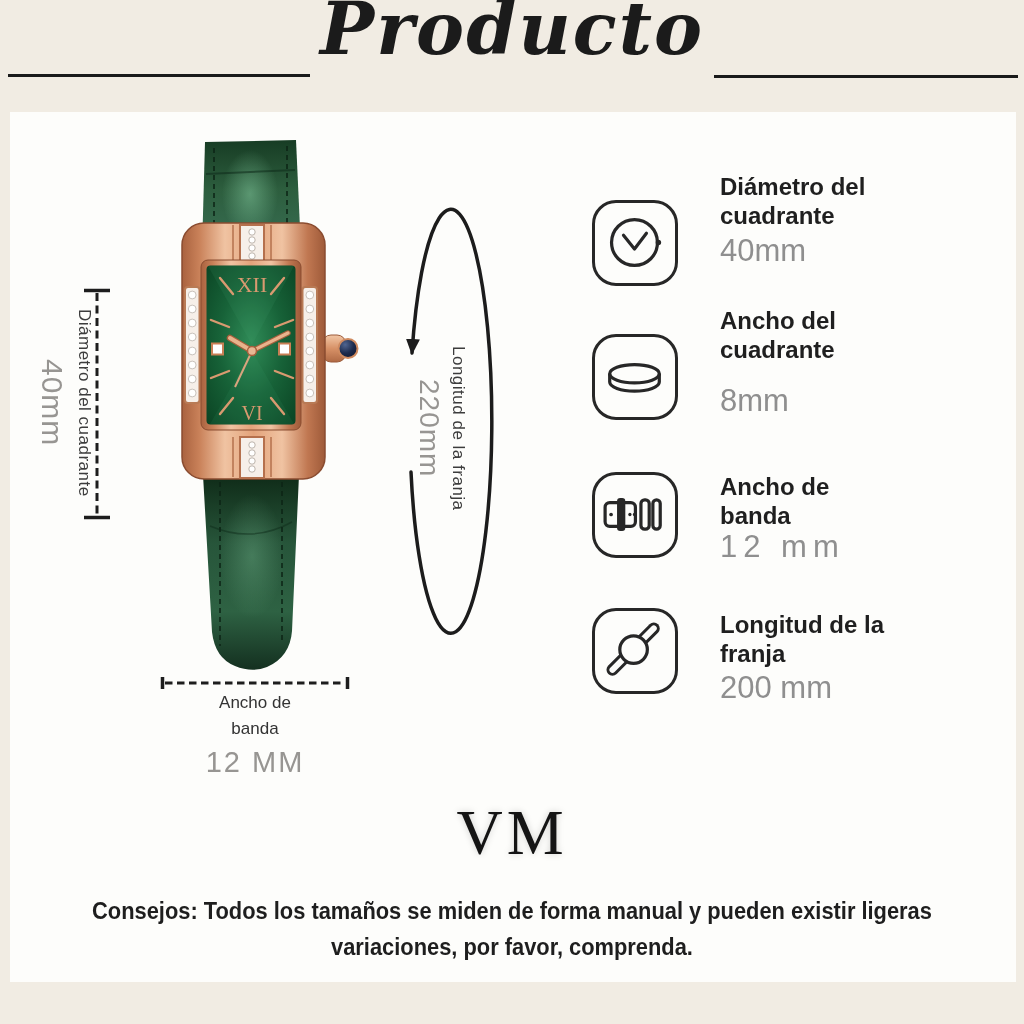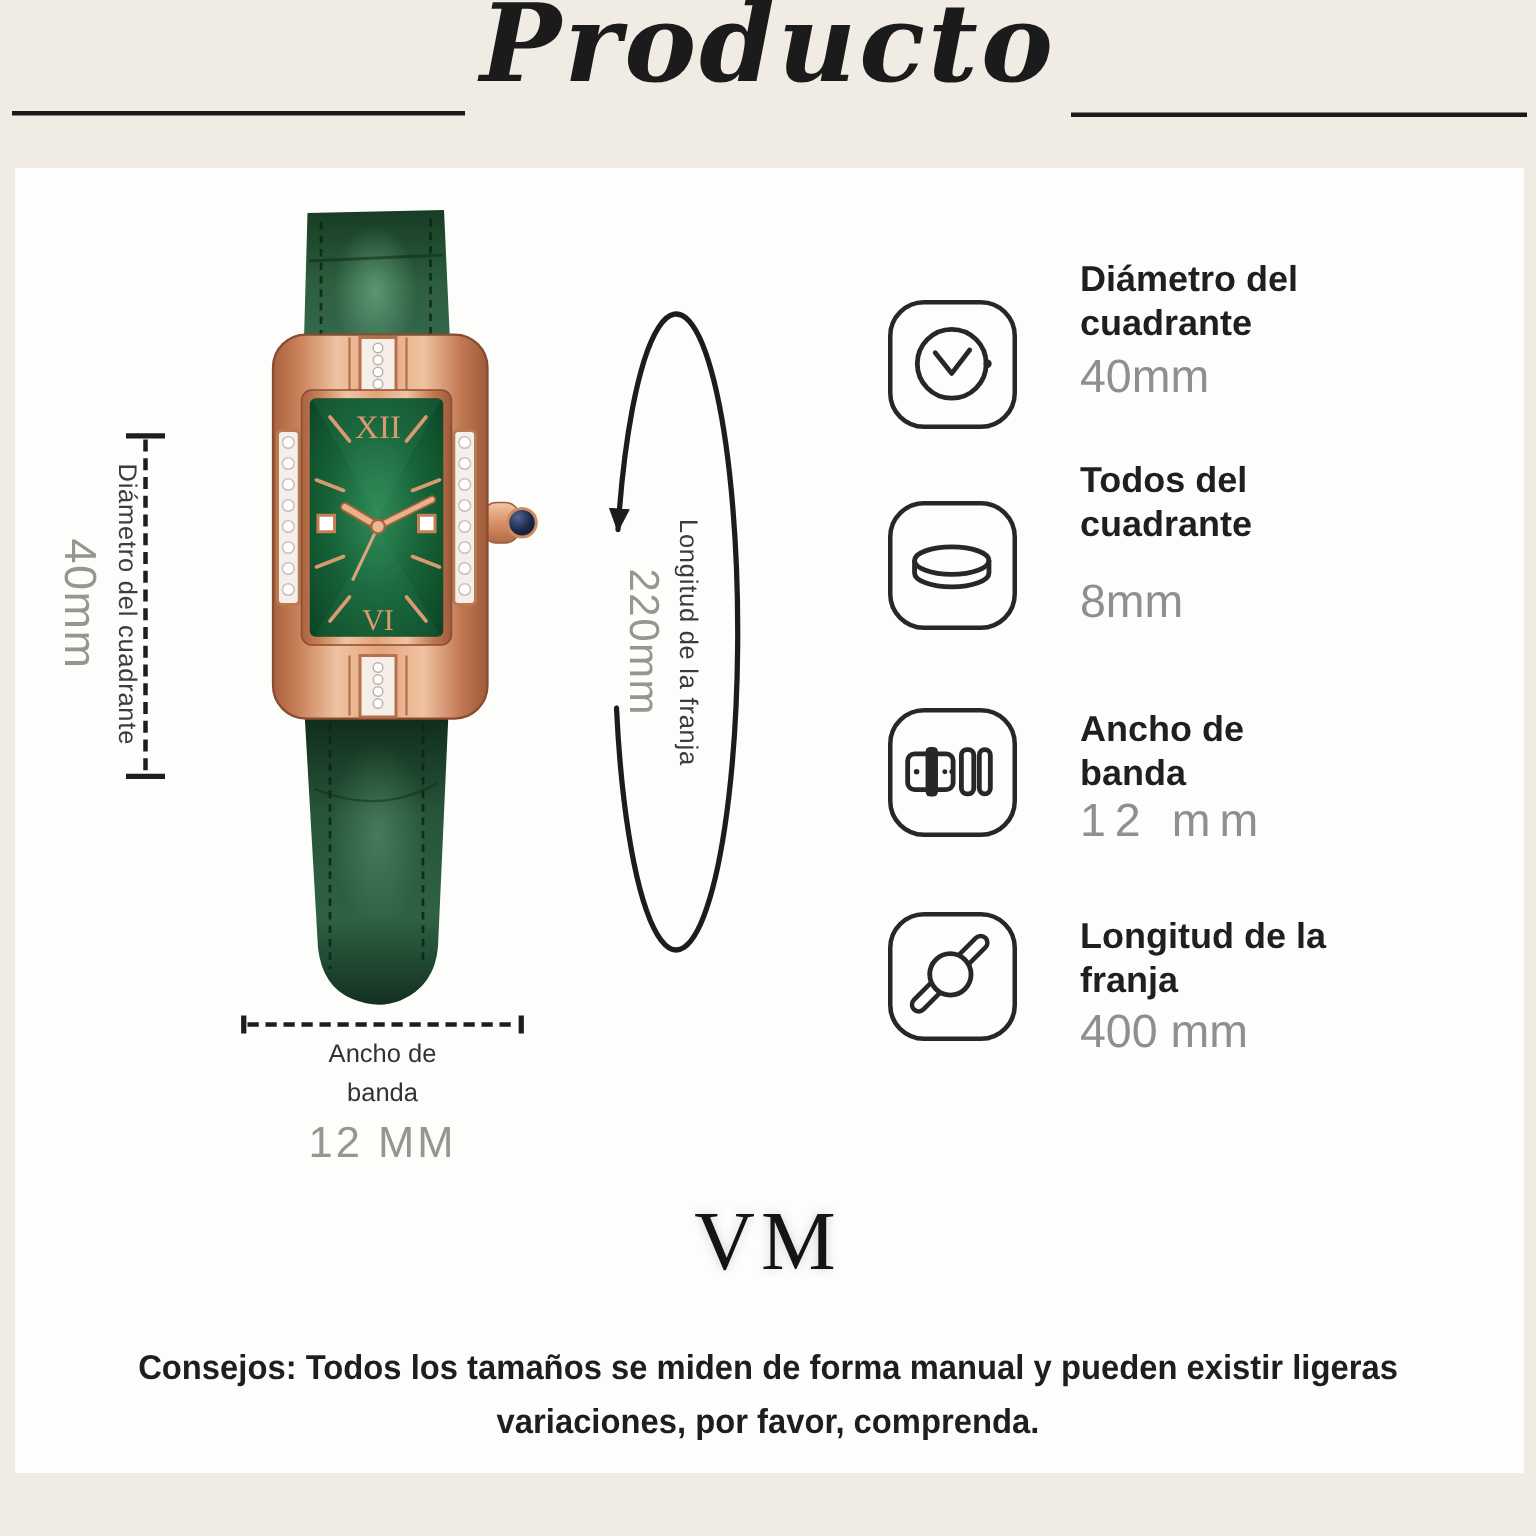--- a/index.html
+++ b/index.html
@@ -41,21 +41,21 @@
   .spec-icon-box{
     left:592px;width:86px;height:86px;border:3.5px solid #272727;border-radius:24px;
     background:#fdfdfb;box-sizing:border-box;
   }
   .spec-label{left:720px;width:175px;font-size:24px;font-weight:bold;color:#1f1f1f;line-height:1.22;}
   .spec-value{left:720px;font-size:31px;color:#8f8f8f;}
   .spec-value.spread{letter-spacing:6px;}
   
   .brand-logo{
     left:0;right:0;top:796px;text-align:center;
-    font-family:"Liberation Serif",serif;font-size:56px;color:#141414;
+    font-family:"Liberation Serif",serif;font-size:64px;color:#141414;
     letter-spacing:4px;text-shadow:0 0 7px rgba(0,0,0,.18);
   }
   .footer-note{
     left:62px;top:893px;width:900px;text-align:center;
     font-size:23px;font-weight:bold;color:#1e1e1e;line-height:36px;
     transform:scaleX(.95);transform-origin:50% 50%;
   }
 </style>
 </head>
 <body>
@@ -253,21 +253,21 @@
 </div>
 <div class="abs spec-label" style="top:172px">Diámetro del cuadrante</div>
 <div class="abs spec-value" style="top:233px">40mm</div>
 
 <div class="abs spec-icon-box" style="top:334px">
   <svg width="79" height="79" viewBox="0 0 86 86">
     <ellipse cx="43" cy="40" rx="27" ry="10" fill="none" stroke="#272727" stroke-width="3.5"></ellipse>
     <path d="M16 40 v9 a27 10 0 0 0 54 0 v-9" fill="none" stroke="#272727" stroke-width="3.5"></path>
   </svg>
 </div>
-<div class="abs spec-label" style="top:306px">Todos del cuadrante</div>
+<div class="abs spec-label" style="top:306px">Ancho del cuadrante</div>
 <div class="abs spec-value" style="top:383px">8mm</div>
 
 <div class="abs spec-icon-box" style="top:472px">
   <svg width="79" height="79" viewBox="0 0 86 86">
     <rect x="11" y="30" width="33" height="26" rx="5" fill="none" stroke="#272727" stroke-width="3.5"></rect>
     <rect x="24" y="25" width="9" height="36" rx="3.5" fill="#272727"></rect>
     <circle cx="17.5" cy="43" r="2" fill="#272727"></circle>
     <circle cx="38" cy="43" r="1.8" fill="#272727"></circle>
       <circle cx="43" cy="43" r="1.8" fill="#272727"></circle>
     <rect x="50" y="27" width="9" height="32" rx="4" fill="none" stroke="#272727" stroke-width="3.5"></rect>
@@ -278,16 +278,16 @@
 <div class="abs spec-value spread" style="top:529px">12 mm</div>
 
 <div class="abs spec-icon-box" style="top:608px">
   <svg width="79" height="79" viewBox="0 0 86 86">
     <line x1="19" y1="64" x2="64" y2="19" stroke="#272727" stroke-width="13" stroke-linecap="round"></line>
     <line x1="19" y1="64" x2="64" y2="19" stroke="#fdfdfb" stroke-width="6.5" stroke-linecap="round"></line>
     <circle cx="42" cy="42" r="15" fill="#fdfdfb" stroke="#272727" stroke-width="3.5"></circle>
   </svg>
 </div>
 <div class="abs spec-label" style="top:610px">Longitud de la franja</div>
-<div class="abs spec-value" style="top:670px">400 mm</div>
+<div class="abs spec-value" style="top:670px">200 mm</div>
 
 <div class="abs brand-logo">VM</div>
 <div class="abs footer-note">Consejos: Todos los tamaños se miden de forma manual y pueden existir ligeras variaciones, por favor, comprenda.</div>
 
 </body></html>

